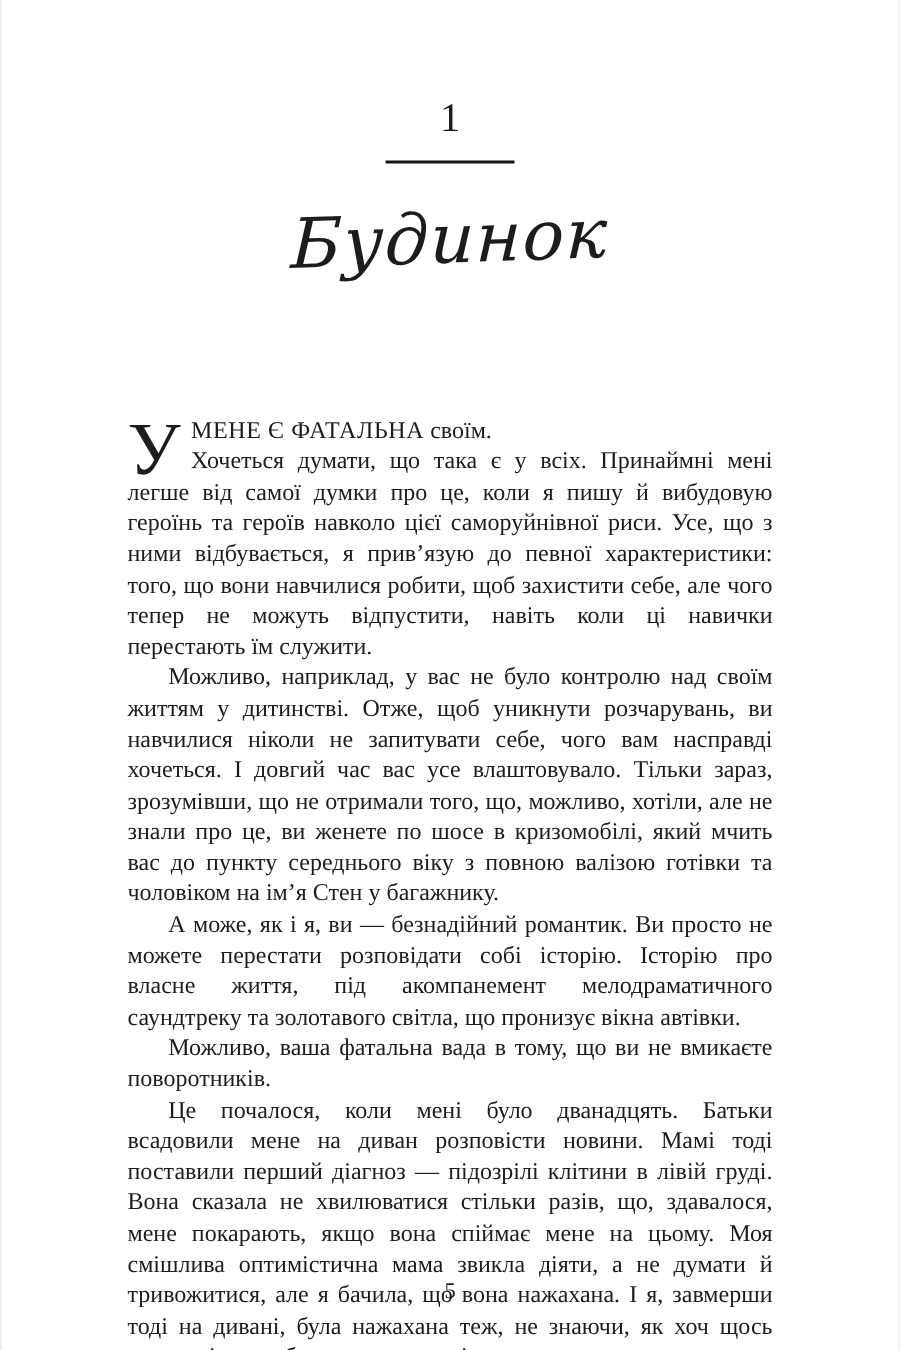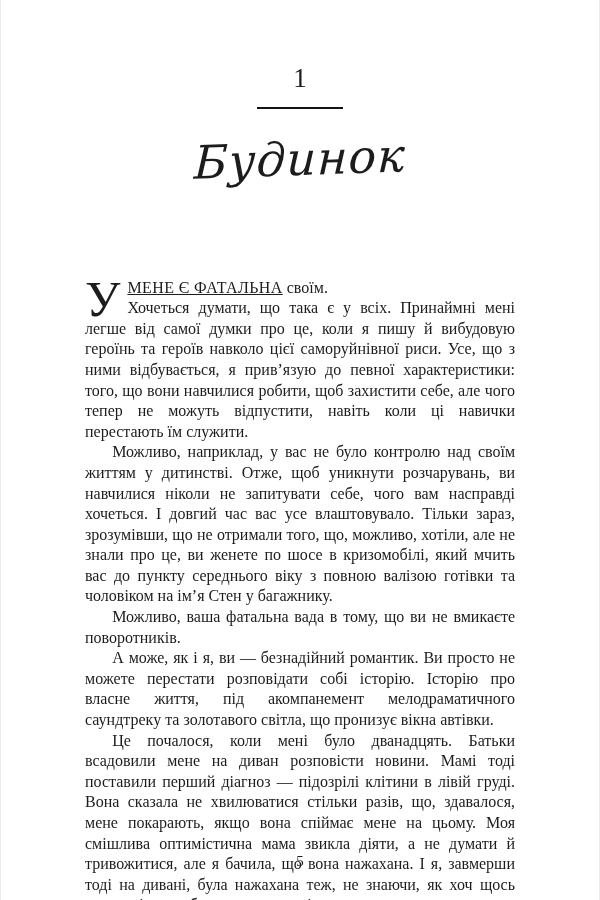--- a/index.html
+++ b/index.html
@@ -64,21 +64,20 @@
   .dropcap {
     float: left;
     font-size: 50px;
     line-height: 38px;
     padding-right: 7px;
     padding-top: 2px;
     font-weight: 400;
   }
   .lead-caps {
     letter-spacing: 0.4px;
-    text-decoration: underline;
   }
   .page-number {
     position: absolute;
     left: 0;
     right: 0;
     bottom: 30px;
     text-align: center;
     font-size: 15px;
   }
 </style>
@@ -98,23 +97,23 @@
   <div class="body-text">
 
     <p class="first">
       <span class="dropcap">У</span>
       <span class="lead-caps">МЕНЕ Є ФАТАЛЬНА</span><span> своїм.</span><br>
       <span>Хочеться думати, що така є у всіх. Принаймні мені легше від самої думки про це, коли я пишу й вибудовую героїнь та героїв навколо цієї саморуйнівної риси. Усе, що з ними відбувається, я прив’язую до певної характеристики: того, що вони навчилися робити, щоб захистити себе, але чого тепер не можуть відпустити, навіть коли ці навички перестають їм служити.</span>
     </p>
 
     <p>Можливо, наприклад, у вас не було контролю над своїм життям у дитинстві. Отже, щоб уникнути розчарувань, ви навчилися ніколи не запитувати себе, чого вам насправді хочеться. І довгий час вас усе влаштовувало. Тільки зараз, зрозумівши, що не отримали того, що, можливо, хотіли, але не знали про це, ви женете по шосе в кризомобілі, який мчить вас до пункту середнього віку з повною валізою готівки та чоловіком на ім’я Стен у багажнику.</p>
 
+    <p>А може, як і я, ви — безнадійний романтик. Ви просто не можете перестати розповідати собі історію. Історію про власне життя, під акомпанемент мелодраматичного саундтреку та золотавого світла, що пронизує вікна автівки.</p>
+
     <p>Можливо, ваша фатальна вада в тому, що ви не вмикаєте поворотників.</p>
-
-    <p>А може, як і я, ви — безнадійний романтик. Ви просто не можете перестати розповідати собі історію. Історію про власне життя, під акомпанемент мелодраматичного саундтреку та золотавого світла, що пронизує вікна автівки.</p>
 
     <p>Це почалося, коли мені було дванадцять. Батьки всадовили мене на диван розповісти новини. Мамі тоді поставили перший діагноз — підозрілі клітини в лівій груді. Вона сказала не хвилюватися стільки разів, що, здавалося, мене покарають, якщо вона спіймає мене на цьому. Моя смішлива оптимістична мама звикла діяти, а не думати й тривожитися, але я бачила, що вона нажахана. І я, завмерши тоді на дивані, була нажахана теж, не знаючи, як хоч щось сказати і не зробити при цьому гірше.</p>
 
   </div>
 
   <div class="page-number">5</div>
 
 </div>
 
 </body></html>

